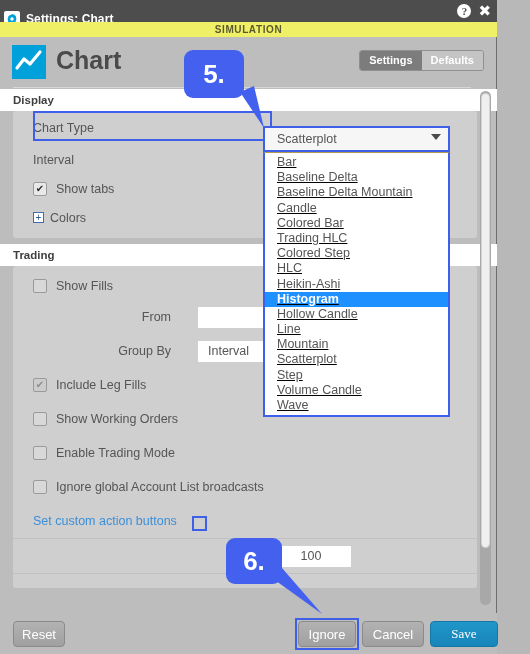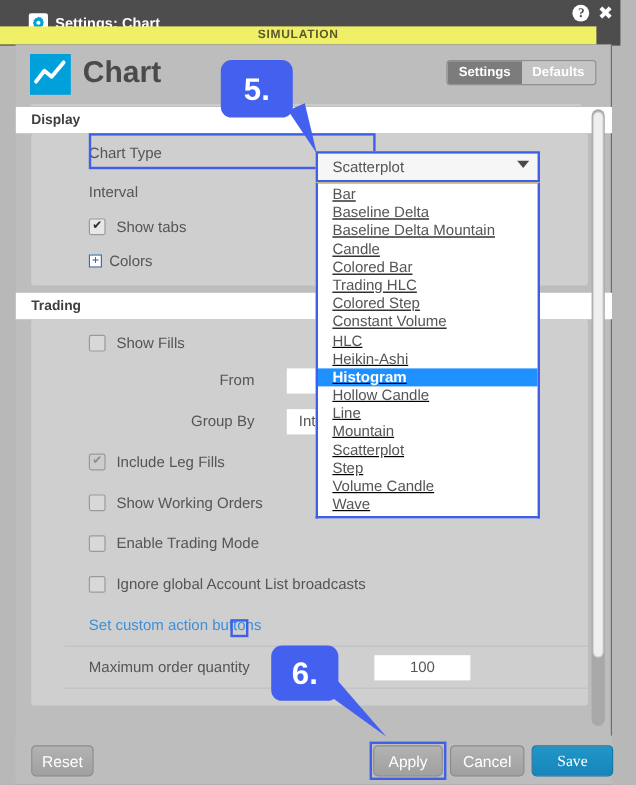--- a/index.html
+++ b/index.html
@@ -13,21 +13,21 @@
   .window{
     position:absolute;left:0;top:0;width:530px;height:654px;
     background:#b8b8b8;
     box-sizing:border-box;
   }
 
   
   .titlebar{
     position:absolute;left:0;top:0;width:497px;height:38px;
     background:#4d4d4d;
-    display:flex;align-items:center;padding-left:20px;
+    display:flex;align-items:center;
   }
   .tb-appicon{
     width:16px;height:16px;margin-left:4px;margin-right:6px;
     background:#ffffff;border-radius:2px;
     display:flex;align-items:center;justify-content:center;
     flex:0 0 auto;
   }
   .tb-appicon svg{display:block;}
   .tb-title{
     color:#ffffff;font-size:12px;font-weight:bold;letter-spacing:0.1px;
@@ -52,21 +52,21 @@
   .simbar{
     position:absolute;left:0;top:22px;width:497px;height:15px;
     background:#f0f067;
     color:#5a5a2e;
     font-size:10px;font-weight:bold;letter-spacing:0.6px;
     display:flex;align-items:center;justify-content:center;
   }
 
   
   .dialog-body{
-    position:absolute;left:13px;top:37px;width:497px;height:617px;
+    position:absolute;left:0;top:37px;width:497px;height:617px;
     background:#bdbdbd;
     box-sizing:border-box;
     border-right:1px solid #6e6e6e;
     border-bottom:1px solid #6e6e6e;
   }
 
   
   .hdr{
     position:absolute;left:0;top:0;width:497px;height:50px;
   }
@@ -102,21 +102,20 @@
   .sec-head{
     height:22px;line-height:22px;
     padding-left:13px;
     font-size:11.5px;font-weight:bold;color:#3f3f3f;
     background:#ffffff;
   }
   .panel{
     margin:0 20px 0 13px;
     background:#cfcfcf;
     border-radius:3px;
-    padding-left:28px;
   }
   .row{
     position:relative;
     height:29px;
     display:flex;align-items:center;
     padding-left:20px;
     box-sizing:border-box;
   }
   .row.tall{height:34px;}
   .lbl{
@@ -342,37 +341,36 @@
         </div>
         <div class="row tall">
           <div class="cb"></div>
           <div class="lbl">Ignore global Account List broadcasts</div>
         </div>
         <div class="row tall">
           <div class="lbl link">Set custom action buttons</div>
         </div>
         <div class="divider"></div>
         <div class="row tall">
-          <div class="lbl">Maximum order quantity</div>
           <div class="ctl" style="left:258px">
             <div class="txtbox num">100</div>
           </div>
         </div>
         <div class="divider"></div>
         <div style="height:14px"></div>
       </div>
     </div>
 
     <div class="sbtrack">
       <div class="sbthumb"></div>
     </div>
 
     <div class="footer">
       <div class="btn btn-reset">Reset</div>
-      <div class="btn btn-apply">Apply</div>
+      <div class="btn btn-apply">Ignore</div>
       <div class="apply-outline"></div>
       <div class="btn btn-cancel">Cancel</div>
       <div class="btn primary btn-save">Save</div>
     </div>
   </div>
 
   <div class="custom-annot-box"></div>
 
   <div class="ddwrap">
     <div class="ddbtn">
@@ -380,21 +378,20 @@
       <span class="ddcaret"></span>
     </div>
     <div class="ddlist" id="ddlist">
         <div class="dditem">Bar</div>
         <div class="dditem">Baseline Delta</div>
         <div class="dditem">Baseline Delta Mountain</div>
         <div class="dditem">Candle</div>
         <div class="dditem">Colored Bar</div>
         <div class="dditem">Trading HLC</div>
         <div class="dditem">Colored Step</div>
-        <div class="dditem">Constant Volume</div>
         <div class="dditem">HLC</div>
         <div class="dditem">Heikin-Ashi</div>
         <div class="dditem sel">Histogram</div>
         <div class="dditem">Hollow Candle</div>
         <div class="dditem">Line</div>
         <div class="dditem">Mountain</div>
         <div class="dditem">Scatterplot</div>
         <div class="dditem">Step</div>
         <div class="dditem">Volume Candle</div>
         <div class="dditem">Wave</div>

